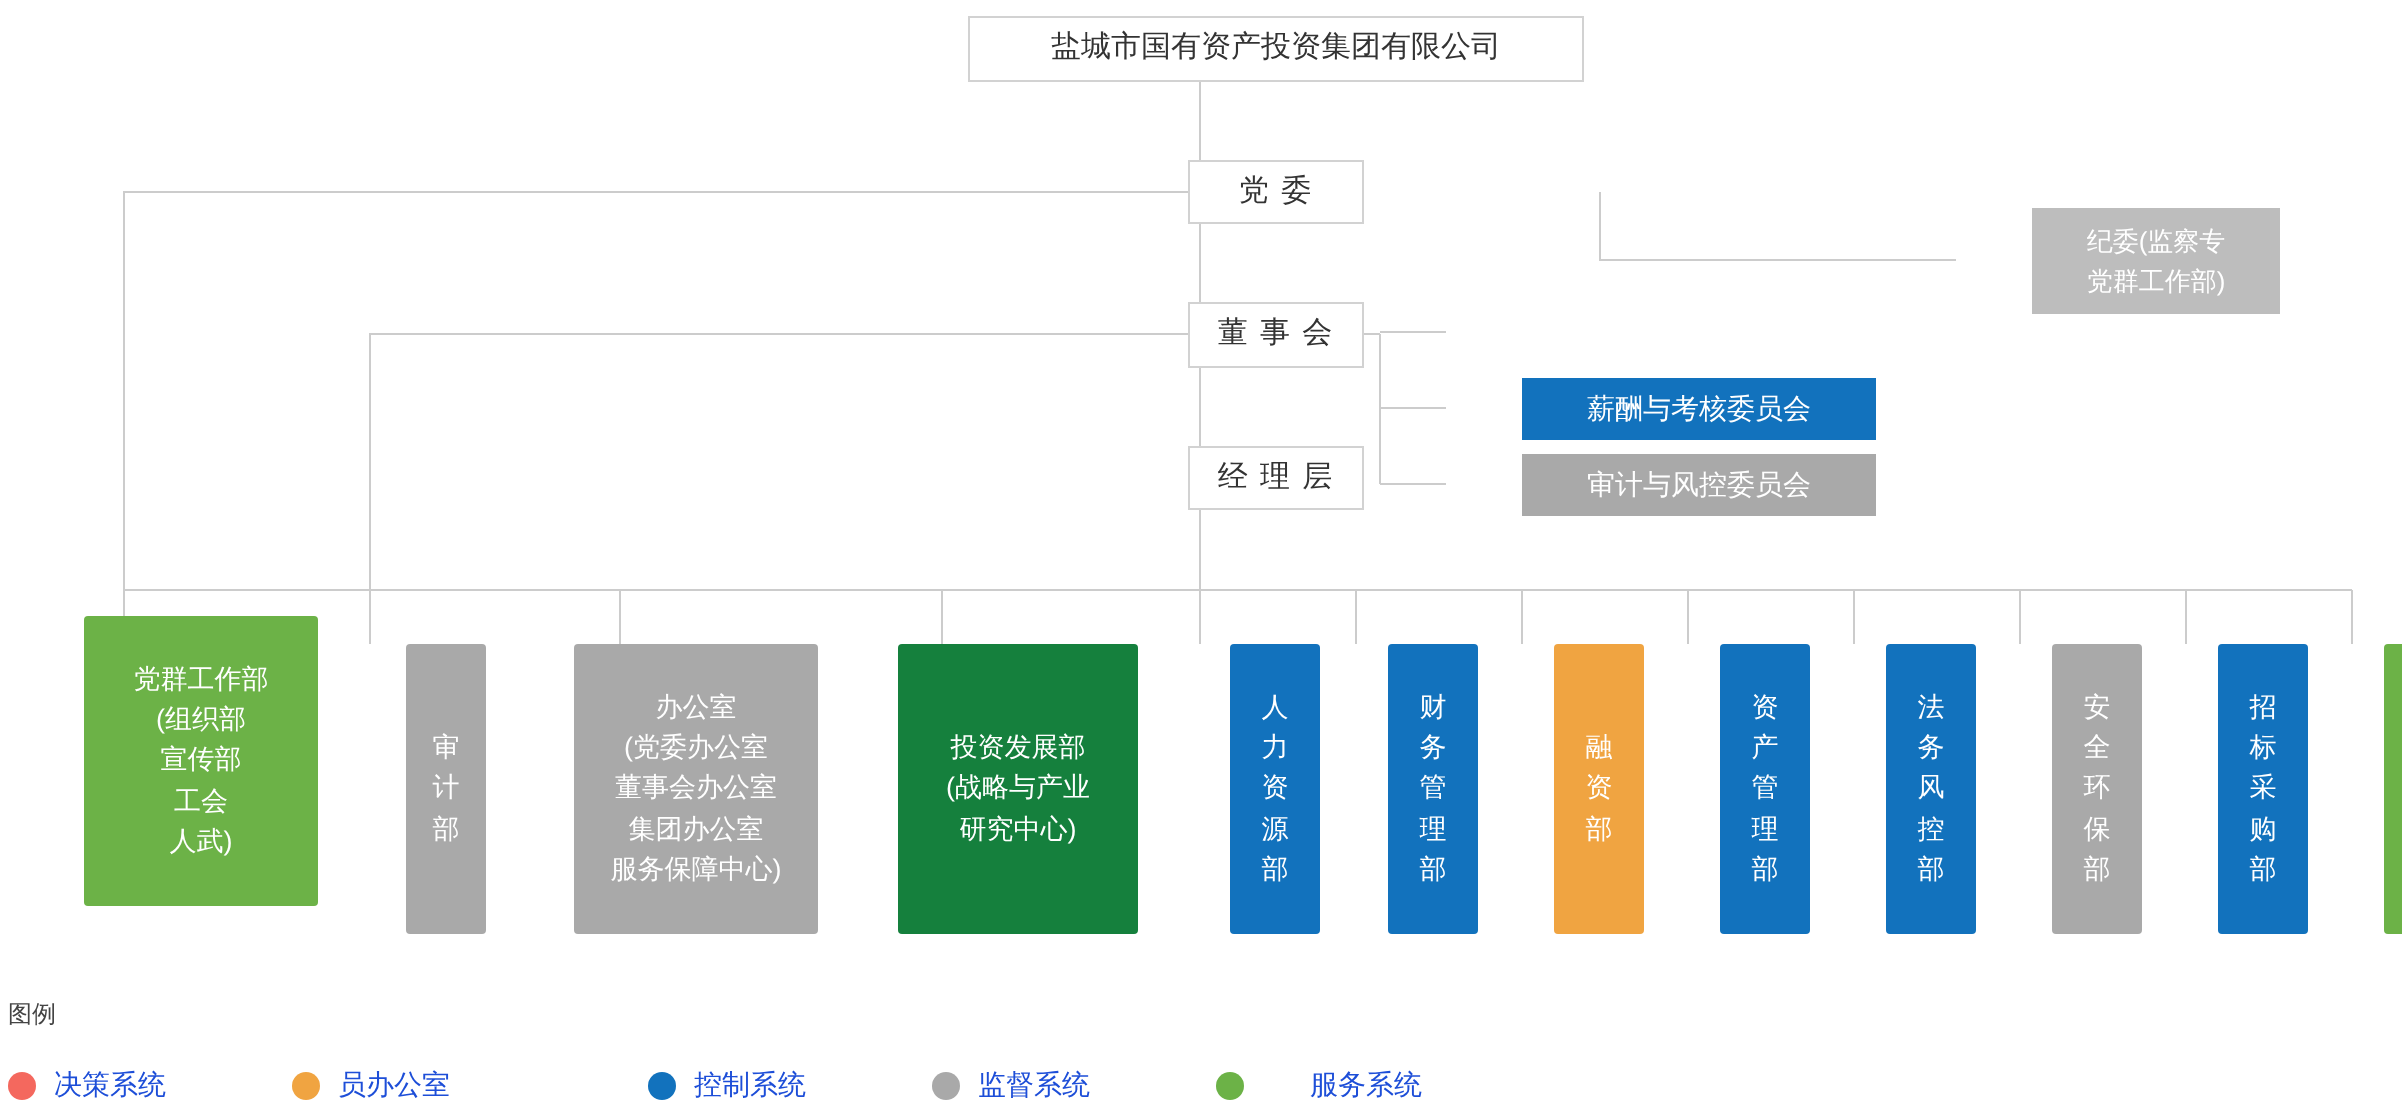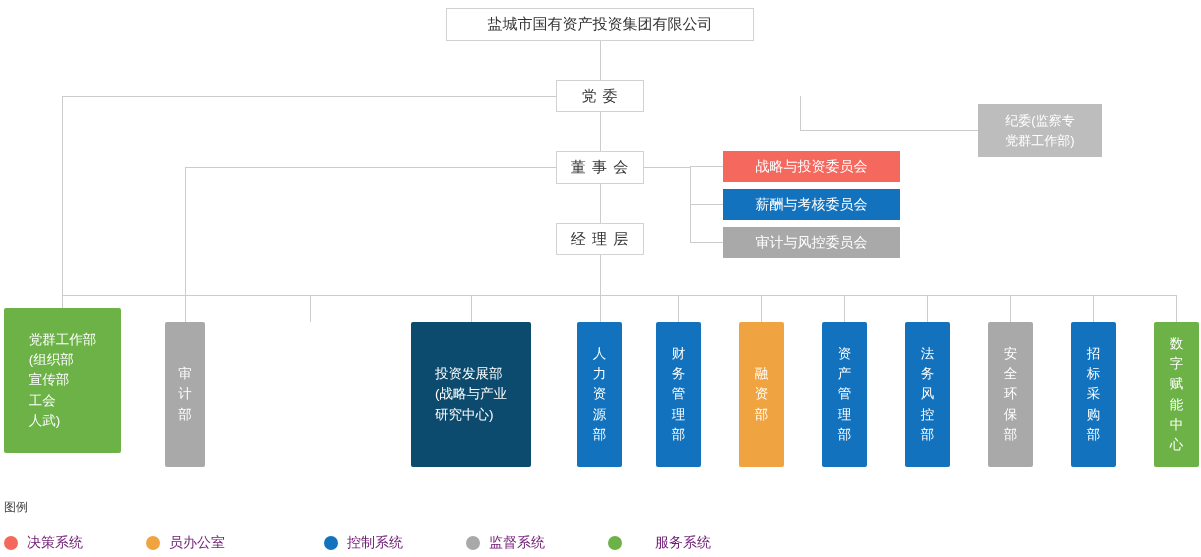--- a/index.html
+++ b/index.html
@@ -11,22 +11,24 @@
     overflow:hidden;
     color:#333;
   }
   .canvas{position:absolute;left:0;top:0;width:1201px;height:557px;}
   svg.lines{position:absolute;left:0;top:0;width:1201px;height:557px;pointer-events:none;}
 
   .node{
     position:absolute;
     box-sizing:border-box;
     display:flex;align-items:center;justify-content:center;
+    text-align:center;
     line-height:1.5;
     white-space:pre-line;
+    margin-left:38px;
   }
   
   .plain{
     background:#ffffff;
     border:1px solid #d2d2d2;
     color:#333;
     font-size:15px;
   }
   .grayfill{
     background:#bdbdbd;
@@ -42,33 +44,33 @@
   .cmt.gray{background:#a9a9a9;}
 
   .dept{
     border:none;
     color:#ffffff;
     font-size:13.5px;
     border-radius:2px;
   }
   .dept.green{background:#6cb247;}
   .dept.gray{background:#a9a9a9;}
-  .dept.red{background:#0c4a6e;}
+  .dept.red{background:#15803d;}
   .dept.blue{background:#1272bd;}
   .dept.orange{background:#f0a441;}
 
   .legend-title{
     position:absolute;left:4px;top:499px;font-size:12px;color:#444;
   }
   .legend-row{
     position:absolute;left:4px;top:534px;display:flex;align-items:center;
   }
   .legend-item{display:flex;align-items:center;margin-right:38px;}
   .dot{width:14px;height:14px;border-radius:50%;margin-right:9px;display:inline-block;}
-  .legend-label{font-size:14px;color:#701a75;}
+  .legend-label{font-size:14px;color:#1d4ed8;}
 </style>
 </head>
 <body>
 
 <div class="canvas">
 
   <svg class="lines" viewBox="0 0 1201 557">
     <g stroke="#cccccc" stroke-width="1" fill="none" shape-rendering="crispEdges">
 
       <path d="M600,41 L600,80"></path>
@@ -112,34 +114,38 @@
 
   <div class="node plain" style="left:556px;top:80px;width:88px;height:32px;letter-spacing:1px;">党 委</div>
 
   <div class="node plain" style="left:556px;top:151px;width:88px;height:33px;letter-spacing:1px;">董 事 会</div>
 
   <div class="node plain" style="left:556px;top:223px;width:88px;height:32px;letter-spacing:1px;">经 理 层</div>
 
   <div class="node grayfill" style="left:978px;top:104px;width:124px;height:53px;">纪委(监察专
 党群工作部)</div>
 
-  <div class="node cmt red" style="left:723px;top:151px;width:177px;height:31px;">战略与投资委员会</div>
   <div class="node cmt blue" style="left:723px;top:189px;width:177px;height:31px;">薪酬与考核委员会</div>
   <div class="node cmt gray" style="left:723px;top:227px;width:177px;height:31px;">审计与风控委员会</div>
 
   <div class="node dept green" style="left:4px;top:308px;width:117px;height:145px;">党群工作部
 (组织部
 宣传部
 工会
 人武)</div>
 
   <div class="node dept gray" style="left:165px;top:322px;width:40px;height:145px;">审
 计
 部</div>
 
+  <div class="node dept gray" style="left:249px;top:322px;width:122px;height:145px;">办公室
+(党委办公室
+董事会办公室
+集团办公室
+服务保障中心)</div>
 
   <div class="node dept red" style="left:411px;top:322px;width:120px;height:145px;">投资发展部
 (战略与产业
 研究中心)</div>
 
   <div class="node dept blue" style="left:577px;top:322px;width:45px;height:145px;">人
 力
 资
 源
 部</div>

